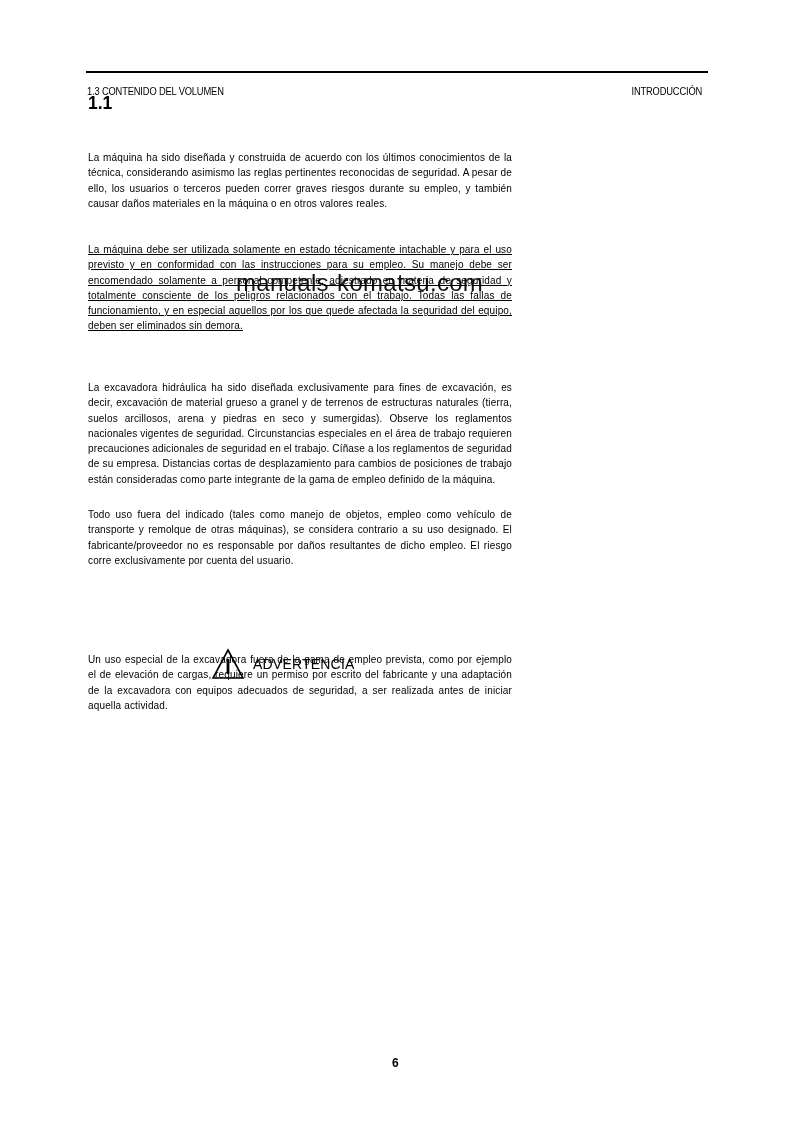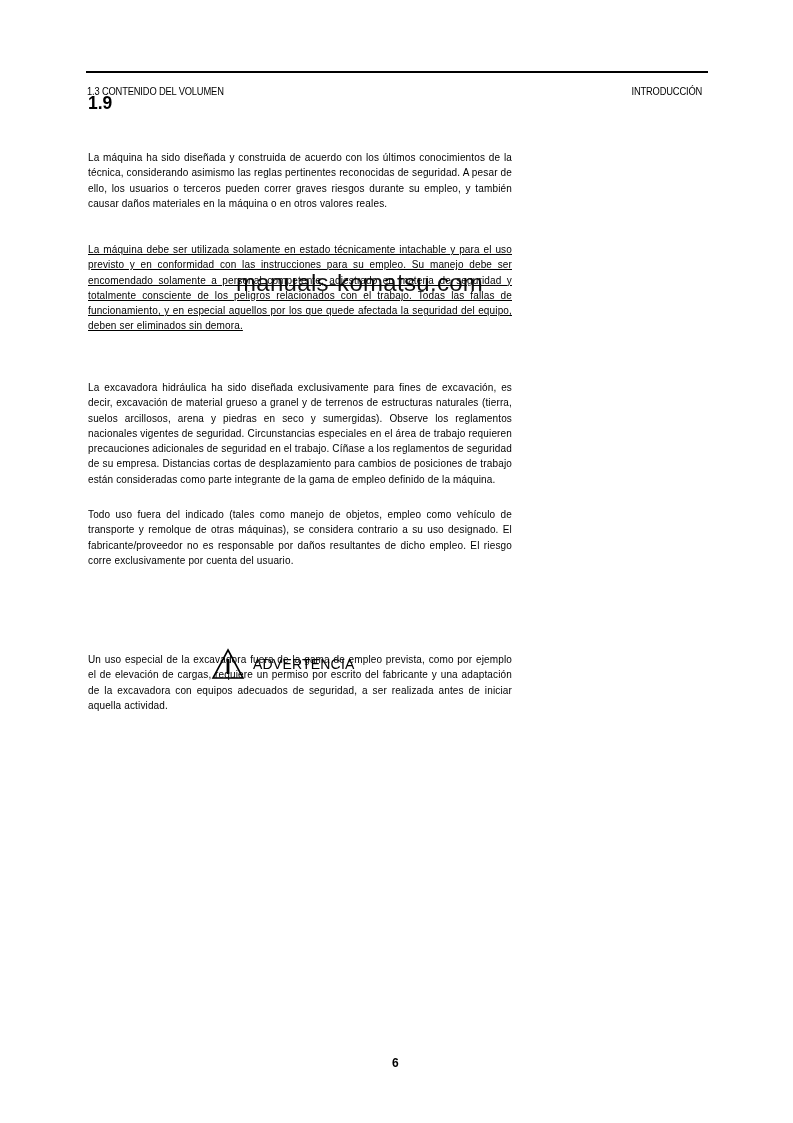--- a/index.html
+++ b/index.html
@@ -36,21 +36,21 @@
 </head>
 <body>
 
 <div class="page-header">
   <span class="left">1.3 CONTENIDO DEL VOLUMEN</span>
   <span class="right">INTRODUCCIÓN</span>
 </div>
 <div class="header-rule"></div>
 
 <div class="section-title">
-  <span class="num">1.9</span>
+  <span class="num">1.1</span>
   <span class="text">
     <br>
   </span>
 </div>
 
 <div class="body-col" id="p1">
     <p>La máquina ha sido diseñada y construida de acuerdo con los últimos conocimientos de la técnica, considerando asimismo las reglas pertinentes reconocidas de seguridad. A pesar de ello, los usuarios o terceros pueden correr graves riesgos durante su empleo, y también causar daños materiales en la máquina o en otros valores reales.</p>
   </div>
 <div class="body-col" id="p2">
     <p>La máquina debe ser utilizada solamente en estado técnicamente intachable y para el uso previsto y en conformidad con las instrucciones para su empleo. Su manejo debe ser encomendado solamente a personal competente, adiestrado en materia de seguridad y totalmente consciente de los peligros relacionados con el trabajo. Todas las fallas de funcionamiento, y en especial aquellos por los que quede afectada la seguridad del equipo, deben ser eliminados sin demora.</p>

